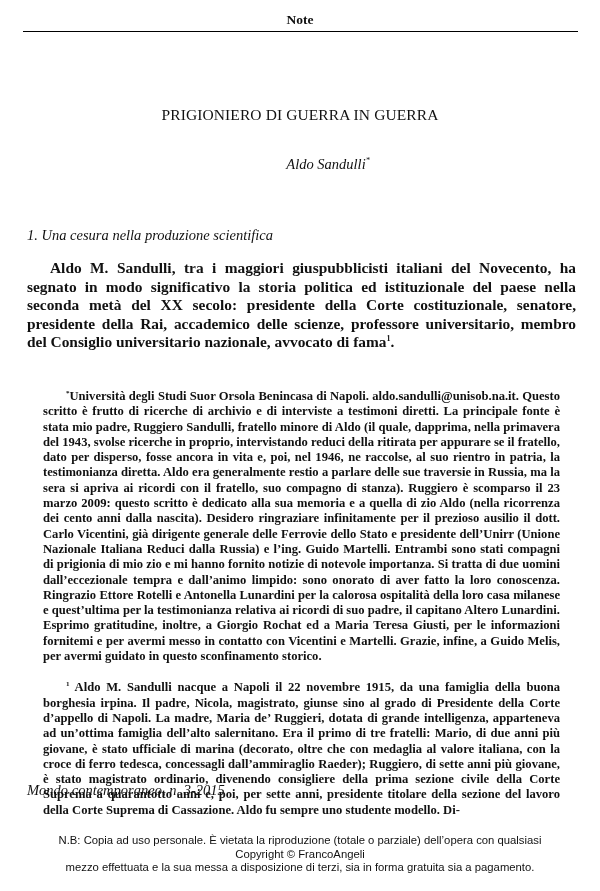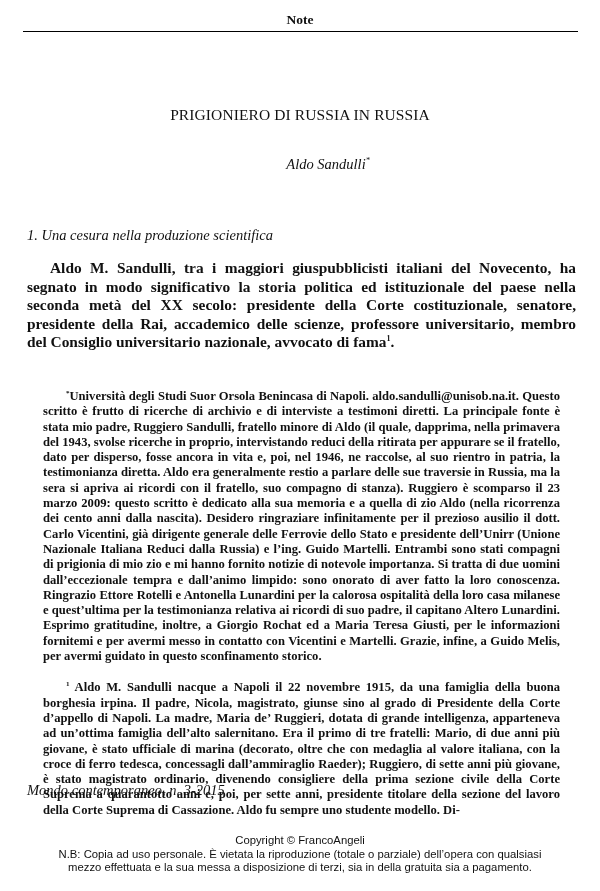--- a/index.html
+++ b/index.html
@@ -123,37 +123,37 @@
       color: #111;
     }
   </style>
 </head>
 <body>
 
 <div class="running-head">Note</div>
 <div class="rule"></div>
 
 <div class="title">
-  <div>PRIGIONIERO DI RUSSIA IN RUSSIA</div>
+  <div>PRIGIONIERO DI GUERRA IN GUERRA</div>
 </div>
 
 <div class="author">
   <span>Aldo Sandulli</span><sup>*</sup>
 </div>
 
 <div class="section-heading">1. Una cesura nella produzione scientifica</div>
 
 <div class="body-para">
   <span>Aldo M. Sandulli, tra i maggiori giuspubblicisti italiani del Novecento, ha segnato in modo significativo la storia politica ed istituzionale del paese nella seconda metà del XX secolo: presidente della Corte costituzionale, senatore, presidente della Rai, accademico delle scienze, professore universitario, membro del Consiglio universitario nazionale, avvocato di fama</span><sup>1</sup><span>.</span>
 </div>
 
 <div class="footnotes">
   <p class="footnote"><sup>*</sup><span>Università degli Studi Suor Orsola Benincasa di Napoli. aldo.sandulli@unisob.na.it. Questo scritto è frutto di ricerche di archivio e di interviste a testimoni diretti. La principale fonte è stata mio padre, Ruggiero Sandulli, fratello minore di Aldo (il quale, dapprima, nella primavera del 1943, svolse ricerche in proprio, intervistando reduci della ritirata per appurare se il fratello, dato per disperso, fosse ancora in vita e, poi, nel 1946, ne raccolse, al suo rientro in patria, la testimonianza diretta. Aldo era generalmente restio a parlare delle sue traversie in Russia, ma la sera si apriva ai ricordi con il fratello, suo compagno di stanza). Ruggiero è scomparso il 23 marzo 2009: questo scritto è dedicato alla sua memoria e a quella di zio Aldo (nella ricorrenza dei cento anni dalla nascita). Desidero ringraziare infinitamente per il prezioso ausilio il dott. Carlo Vicentini, già dirigente generale delle Ferrovie dello Stato e presidente dell’Unirr (Unione Nazionale Italiana Reduci dalla Russia) e l’ing. Guido Martelli. Entrambi sono stati compagni di prigionia di mio zio e mi hanno fornito notizie di notevole importanza. Si tratta di due uomini dall’eccezionale tempra e dall’animo limpido: sono onorato di aver fatto la loro conoscenza. Ringrazio Ettore Rotelli e Antonella Lunardini per la calorosa ospitalità della loro casa milanese e quest’ultima per la testimonianza relativa ai ricordi di suo padre, il capitano Altero Lunardini. Esprimo gratitudine, inoltre, a Giorgio Rochat ed a Maria Teresa Giusti, per le informazioni fornitemi e per avermi messo in contatto con Vicentini e Martelli. Grazie, infine, a Guido Melis, per avermi guidato in questo sconfinamento storico.</span></p>
   <p class="footnote"><sup>1</sup> <span>Aldo M. Sandulli nacque a Napoli il 22 novembre 1915, da una famiglia della buona borghesia irpina. Il padre, Nicola, magistrato, giunse sino al grado di Presidente della Corte d’appello di Napoli. La madre, Maria de’ Ruggieri, dotata di grande intelligenza, apparteneva ad un’ottima famiglia dell’alto salernitano. Era il primo di tre fratelli: Mario, di due anni più giovane, è stato ufficiale di marina (decorato, oltre che con medaglia al valore italiana, con la croce di ferro tedesca, concessagli dall’ammiraglio Raeder); Ruggiero, di sette anni più giovane, è stato magistrato ordinario, divenendo consigliere della prima sezione civile della Corte Suprema a quarantotto anni e, poi, per sette anni, presidente titolare della sezione del lavoro della Corte Suprema di Cassazione. Aldo fu sempre uno studente modello. Di-</span></p>
 </div>
 
 <div class="journal">Mondo contemporaneo, n. 3-2015</div>
 
 <div class="copyright">
+  <div>N.B: Copia ad uso personale. È vietata la riproduzione (totale o parziale) dell’opera con qualsiasi</div>
   <div>Copyright © FrancoAngeli</div>
-  <div>N.B: Copia ad uso personale. È vietata la riproduzione (totale o parziale) dell’opera con qualsiasi</div>
-  <div>mezzo effettuata e la sua messa a disposizione di terzi, sia in della gratuita sia a pagamento.</div>
+  <div>mezzo effettuata e la sua messa a disposizione di terzi, sia in forma gratuita sia a pagamento.</div>
 </div>
 
 </body></html>

